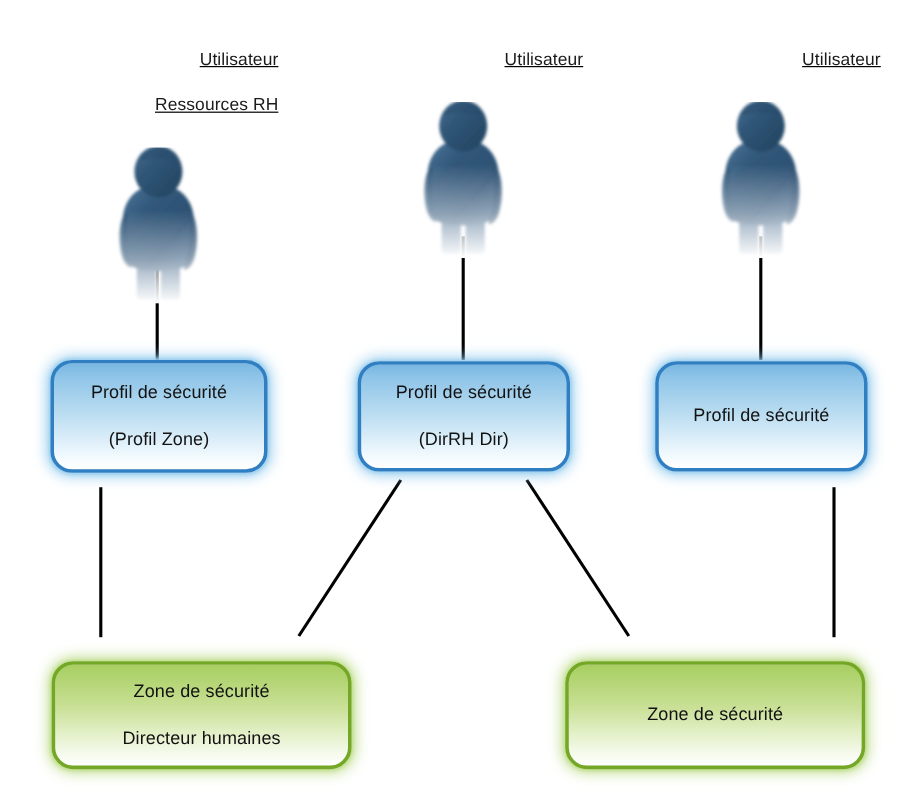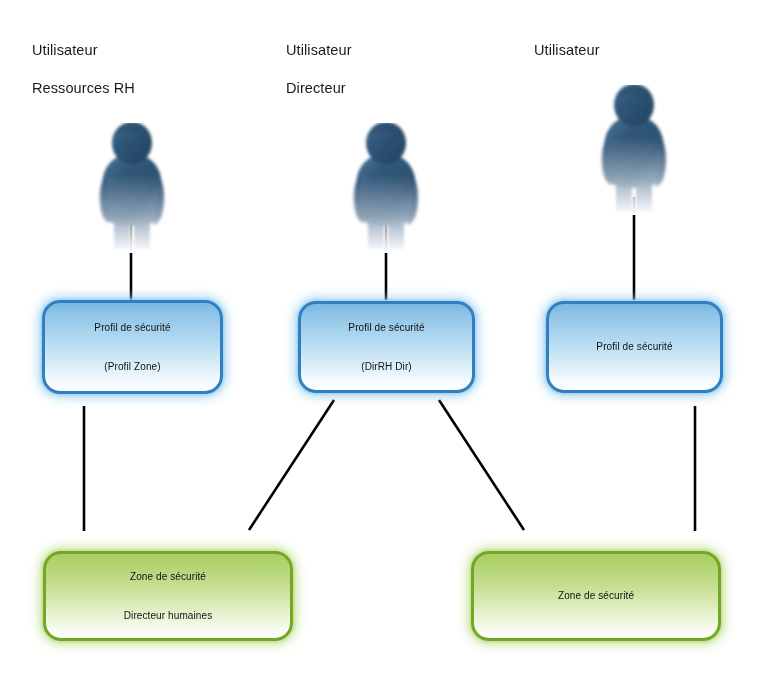--- a/index.html
+++ b/index.html
@@ -9,35 +9,35 @@
     font-family:"Liberation Sans","DejaVu Sans",sans-serif;
     overflow:hidden;
     position:relative;
   }
   #canvas{position:absolute;left:0;top:0;width:765px;height:675px;}
 
   
   .lines{position:absolute;left:0;top:0;width:765px;height:675px;pointer-events:none;}
 
   
-  .actor{position:absolute;width:200px;text-align:left;}
+  .actor{position:absolute;width:200px;text-align:right;text-decoration:underline;}
   .actor-label{
     font-size:14.5px;line-height:19px;color:#1a1a1a;
     white-space:pre-line;letter-spacing:0.1px;
   }
   .actor-figure{position:relative;width:200px;height:128px;margin-top:6px;}
   .actor-figure svg{position:absolute;left:50%;top:0;transform:translateX(-50%);}
 
   
   .node{
     position:absolute;
     box-sizing:border-box;
     display:flex;align-items:center;justify-content:center;
     text-align:center;
-    font-size:10px;line-height:19.5px;
+    font-size:15px;line-height:19.5px;
     color:#121212;
     white-space:pre-line;
     border-radius:18px;
   }
   .node .node-label{position:relative;z-index:3;padding:0 8px;letter-spacing:0.1px;}
 
   .node-blue{
     background:linear-gradient(to bottom,#79b7e2 0%,#8ec4e8 12%,#b7dbf0 45%,#dceef9 72%,#f4fbfe 90%,#ffffff 100%);
     border:3px solid #2f7fc2;
     box-shadow:0 0 11px 3px rgba(140,200,238,0.80),
@@ -118,21 +118,20 @@
           <path d="M31 12 C34 3 42 0 48 0 C56 0 64 4 66 13 C58 8 38 8 31 12 Z" fill="#2a4c6c" opacity="0.55"></path>
         </g>
         <rect x="0" y="52" width="96" height="78" fill="url(#gFade1)"></rect>
       </svg>
     </div>
   </div>
 
   <div class="actor" style="left:286px;top:22px;">
     <div class="actor-label">
       <div>Utilisateur</div>
-      <div>Directeur</div>
     </div>
     <div class="actor-figure">
       <svg width="96" height="130" viewBox="0 0 96 130">
         <g filter="url(#blur1)">
           <path d="M30 86 L30 124 Q30 127 34 127 L43 127 Q46 127 46 124 L46 92 L50 92 L50 124 Q50 127 53 127 L62 127 Q66 127 66 124 L66 86 Z" fill="#3f6589"></path>
           <path d="M48 31 C31 31 20 42 18.5 58 C17 72 17.5 84 20 92 C23 100 33 103 48 103 C63 103 73 100 76 92 C78.5 84 79 72 77.5 58 C76 42 65 31 48 31 Z" fill="url(#gBody1)"></path>
           <path d="M20 55 C15 62 14.5 78 17.5 90 C19.5 97 23 100 26 100 C22 88 21 68 23 55 Z" fill="#2c5174" opacity="0.85"></path>
           <path d="M76 55 C81 62 81.5 80 78 92 C76 99 72 102 69 102 C73 89 74.5 68 73 55 Z" fill="#2b4e70" opacity="0.9"></path>
           <ellipse cx="48" cy="20" rx="20" ry="21.5" fill="url(#gHead1)"></ellipse>
           <path d="M31 12 C34 3 42 0 48 0 C56 0 64 4 66 13 C58 8 38 8 31 12 Z" fill="#2a4c6c" opacity="0.55"></path>

